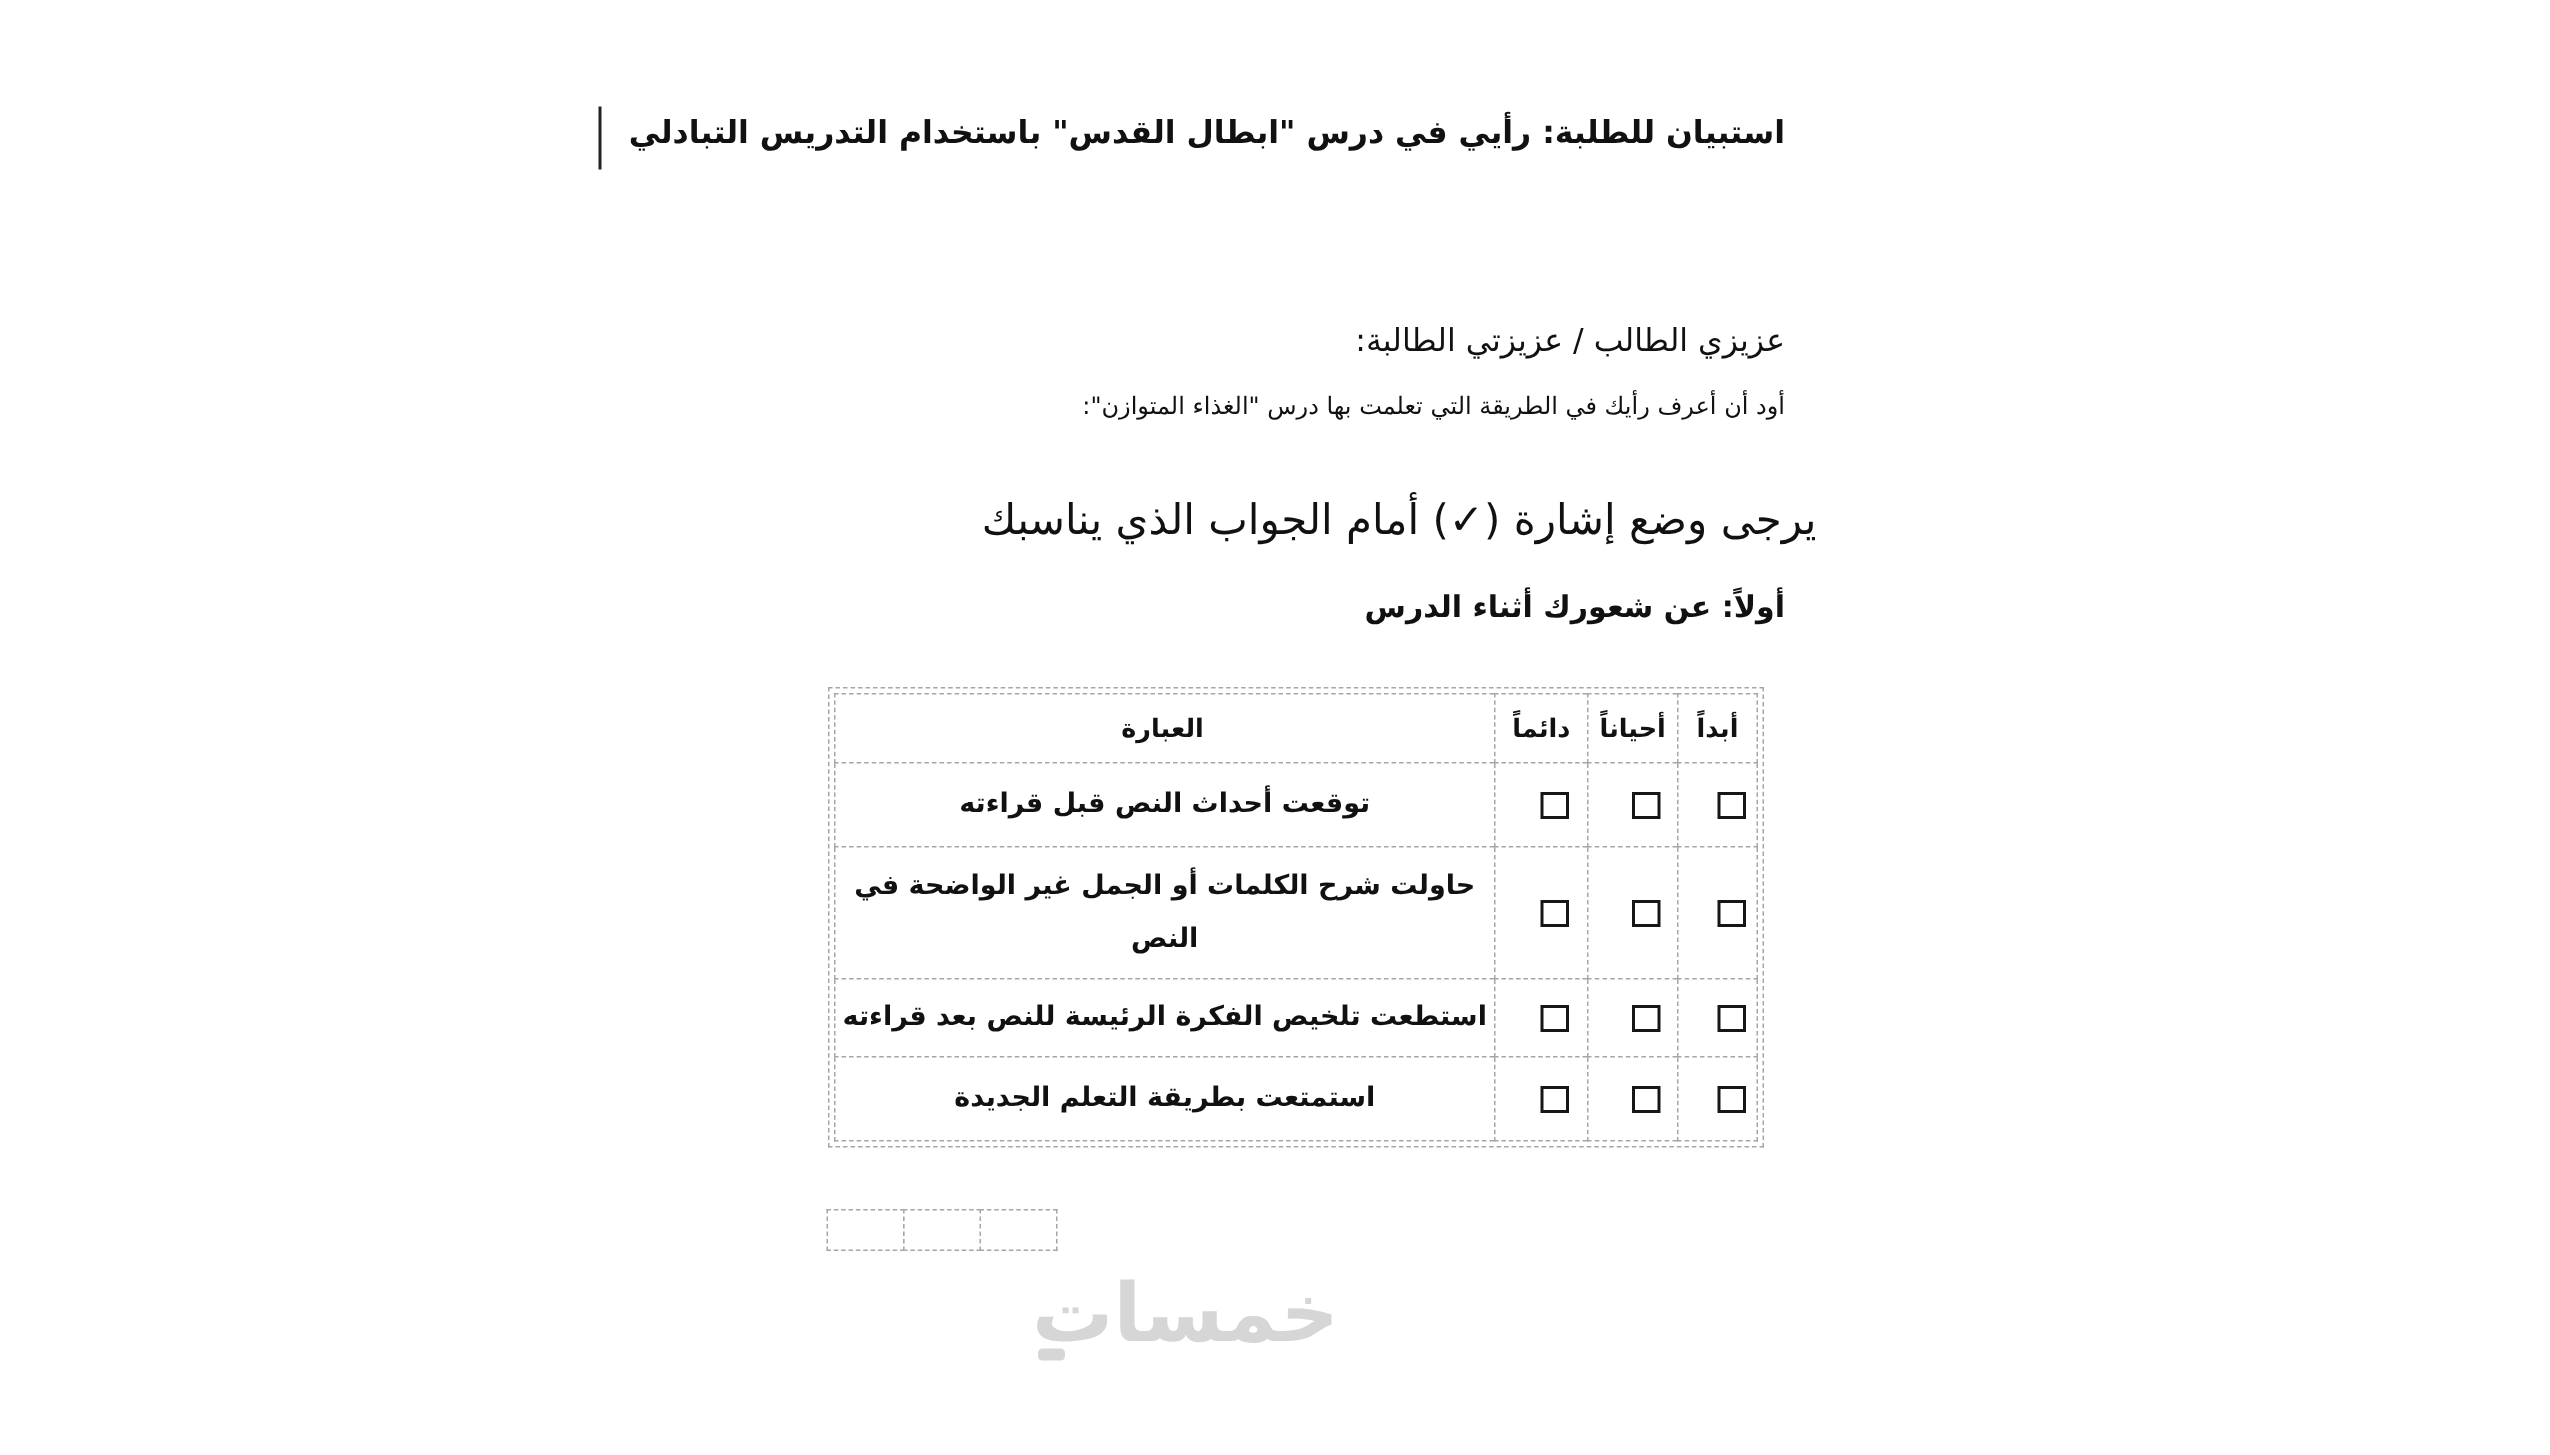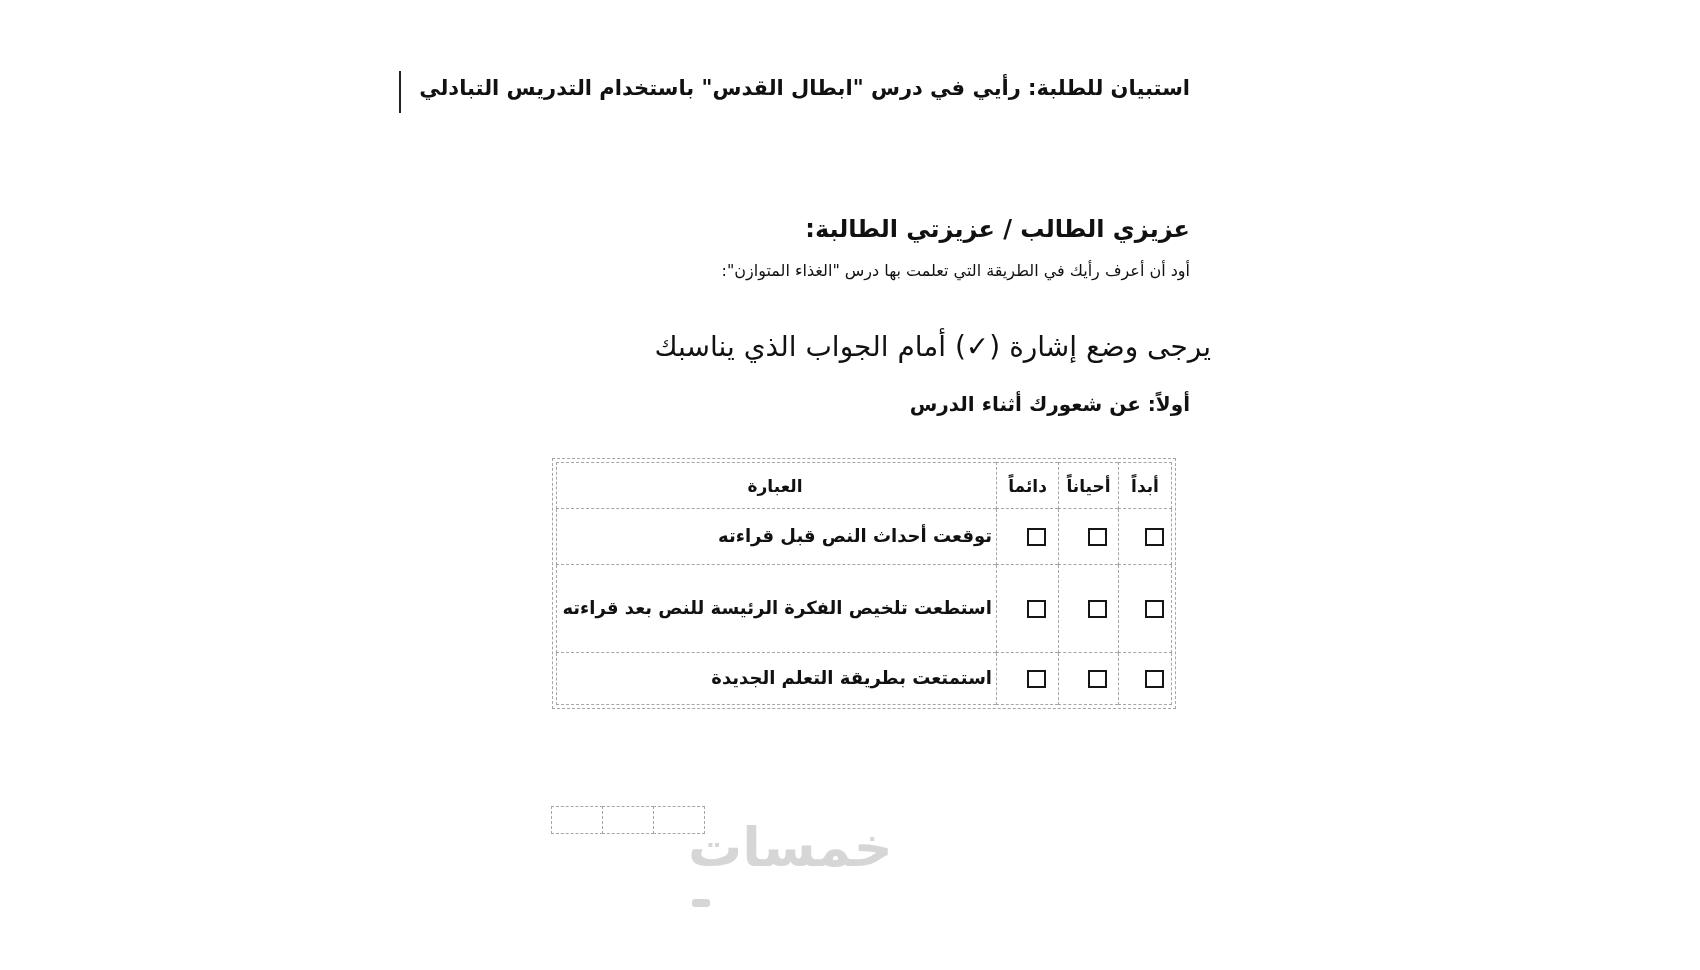--- a/index.html
+++ b/index.html
@@ -16,21 +16,21 @@
     direction:rtl;
     font-family:"DejaVu Sans", sans-serif;
     color:var(--text);
   }
   .abs{position:absolute;white-space:nowrap;}
   .doc-title{top:76px;right:510px;font-size:21px;font-weight:bold;}
   .caret{
     position:absolute;left:399px;top:71px;width:1.5px;height:42px;
     background:#222;
   }
-  .greeting{top:215px;right:510px;font-size:24px;font-weight:bold;}
+  .greeting{top:215px;right:510px;font-size:21px;font-weight:normal;}
   .intro{top:261px;right:510px;font-size:16px;}
   .instruction{top:330px;right:489px;font-size:28px;margin-left:47px;}
   .section-heading{top:392px;right:510px;font-size:20px;font-weight:bold;}
 
   .table-wrap{
     position:absolute;left:552px;top:458px;
     border:1px dashed var(--border);
     padding:3px;
     background:#fff;
   }
@@ -52,20 +52,21 @@
   th.col-statement{width:432px;}
   thead tr{height:46px;}
   thead th{font-size:17px;white-space:nowrap;}
   thead th.col-statement{padding-left:2px;padding-right:5px;}
   tbody tr:nth-child(1){height:56px;}
   tbody tr:nth-child(2){height:88px;}
   tbody tr:nth-child(3){height:52px;}
   tbody tr:nth-child(4){height:56px;}
   tbody tr:nth-child(5){height:40px;}
   td.statement-cell{
+    text-align:center;
     font-size:18px;
     line-height:1.9;
     padding:2px 10px;
   }
   td.check-cell{text-align:center;vertical-align:middle;}
   .checkbox{
     width:15px;height:14px;
     border:2px solid #161616;
     background:#fff;
     margin:0 auto;
@@ -75,21 +76,21 @@
     position:absolute;left:552px;top:806px;
     display:flex;
   }
   .stub-cell{
     width:50px;height:26px;
     border:1px dashed var(--border);
     background:#fff;
     margin-left:-1px;
   }
   .watermark{
-    position:absolute;left:688px;top:816px;
+    position:absolute;left:688px;top:844px;
     font-size:54px;font-weight:bold;
     color:var(--watermark);
     letter-spacing:2px;
     white-space:nowrap;
   }
   .watermark-dot{
     position:absolute;left:692px;top:899px;
     width:18px;height:8px;border-radius:3px;
     background:var(--watermark);
   }
@@ -131,20 +132,32 @@
         <tr>
     <td class="check-cell">
       <div class="checkbox"></div>
     </td>
     <td class="check-cell">
       <div class="checkbox"></div>
     </td>
     <td class="check-cell">
       <div class="checkbox"></div>
     </td>
+    <td class="statement-cell">حاولت شرح الكلمات أو الجمل غير الواضحة في النص</td>
+  </tr>
+        <tr>
+    <td class="check-cell">
+      <div class="checkbox"></div>
+    </td>
+    <td class="check-cell">
+      <div class="checkbox"></div>
+    </td>
+    <td class="check-cell">
+      <div class="checkbox"></div>
+    </td>
     <td class="statement-cell">استطعت تلخيص الفكرة الرئيسة للنص بعد قراءته</td>
   </tr>
         <tr>
     <td class="check-cell">
       <div class="checkbox"></div>
     </td>
     <td class="check-cell">
       <div class="checkbox"></div>
     </td>
     <td class="check-cell">

